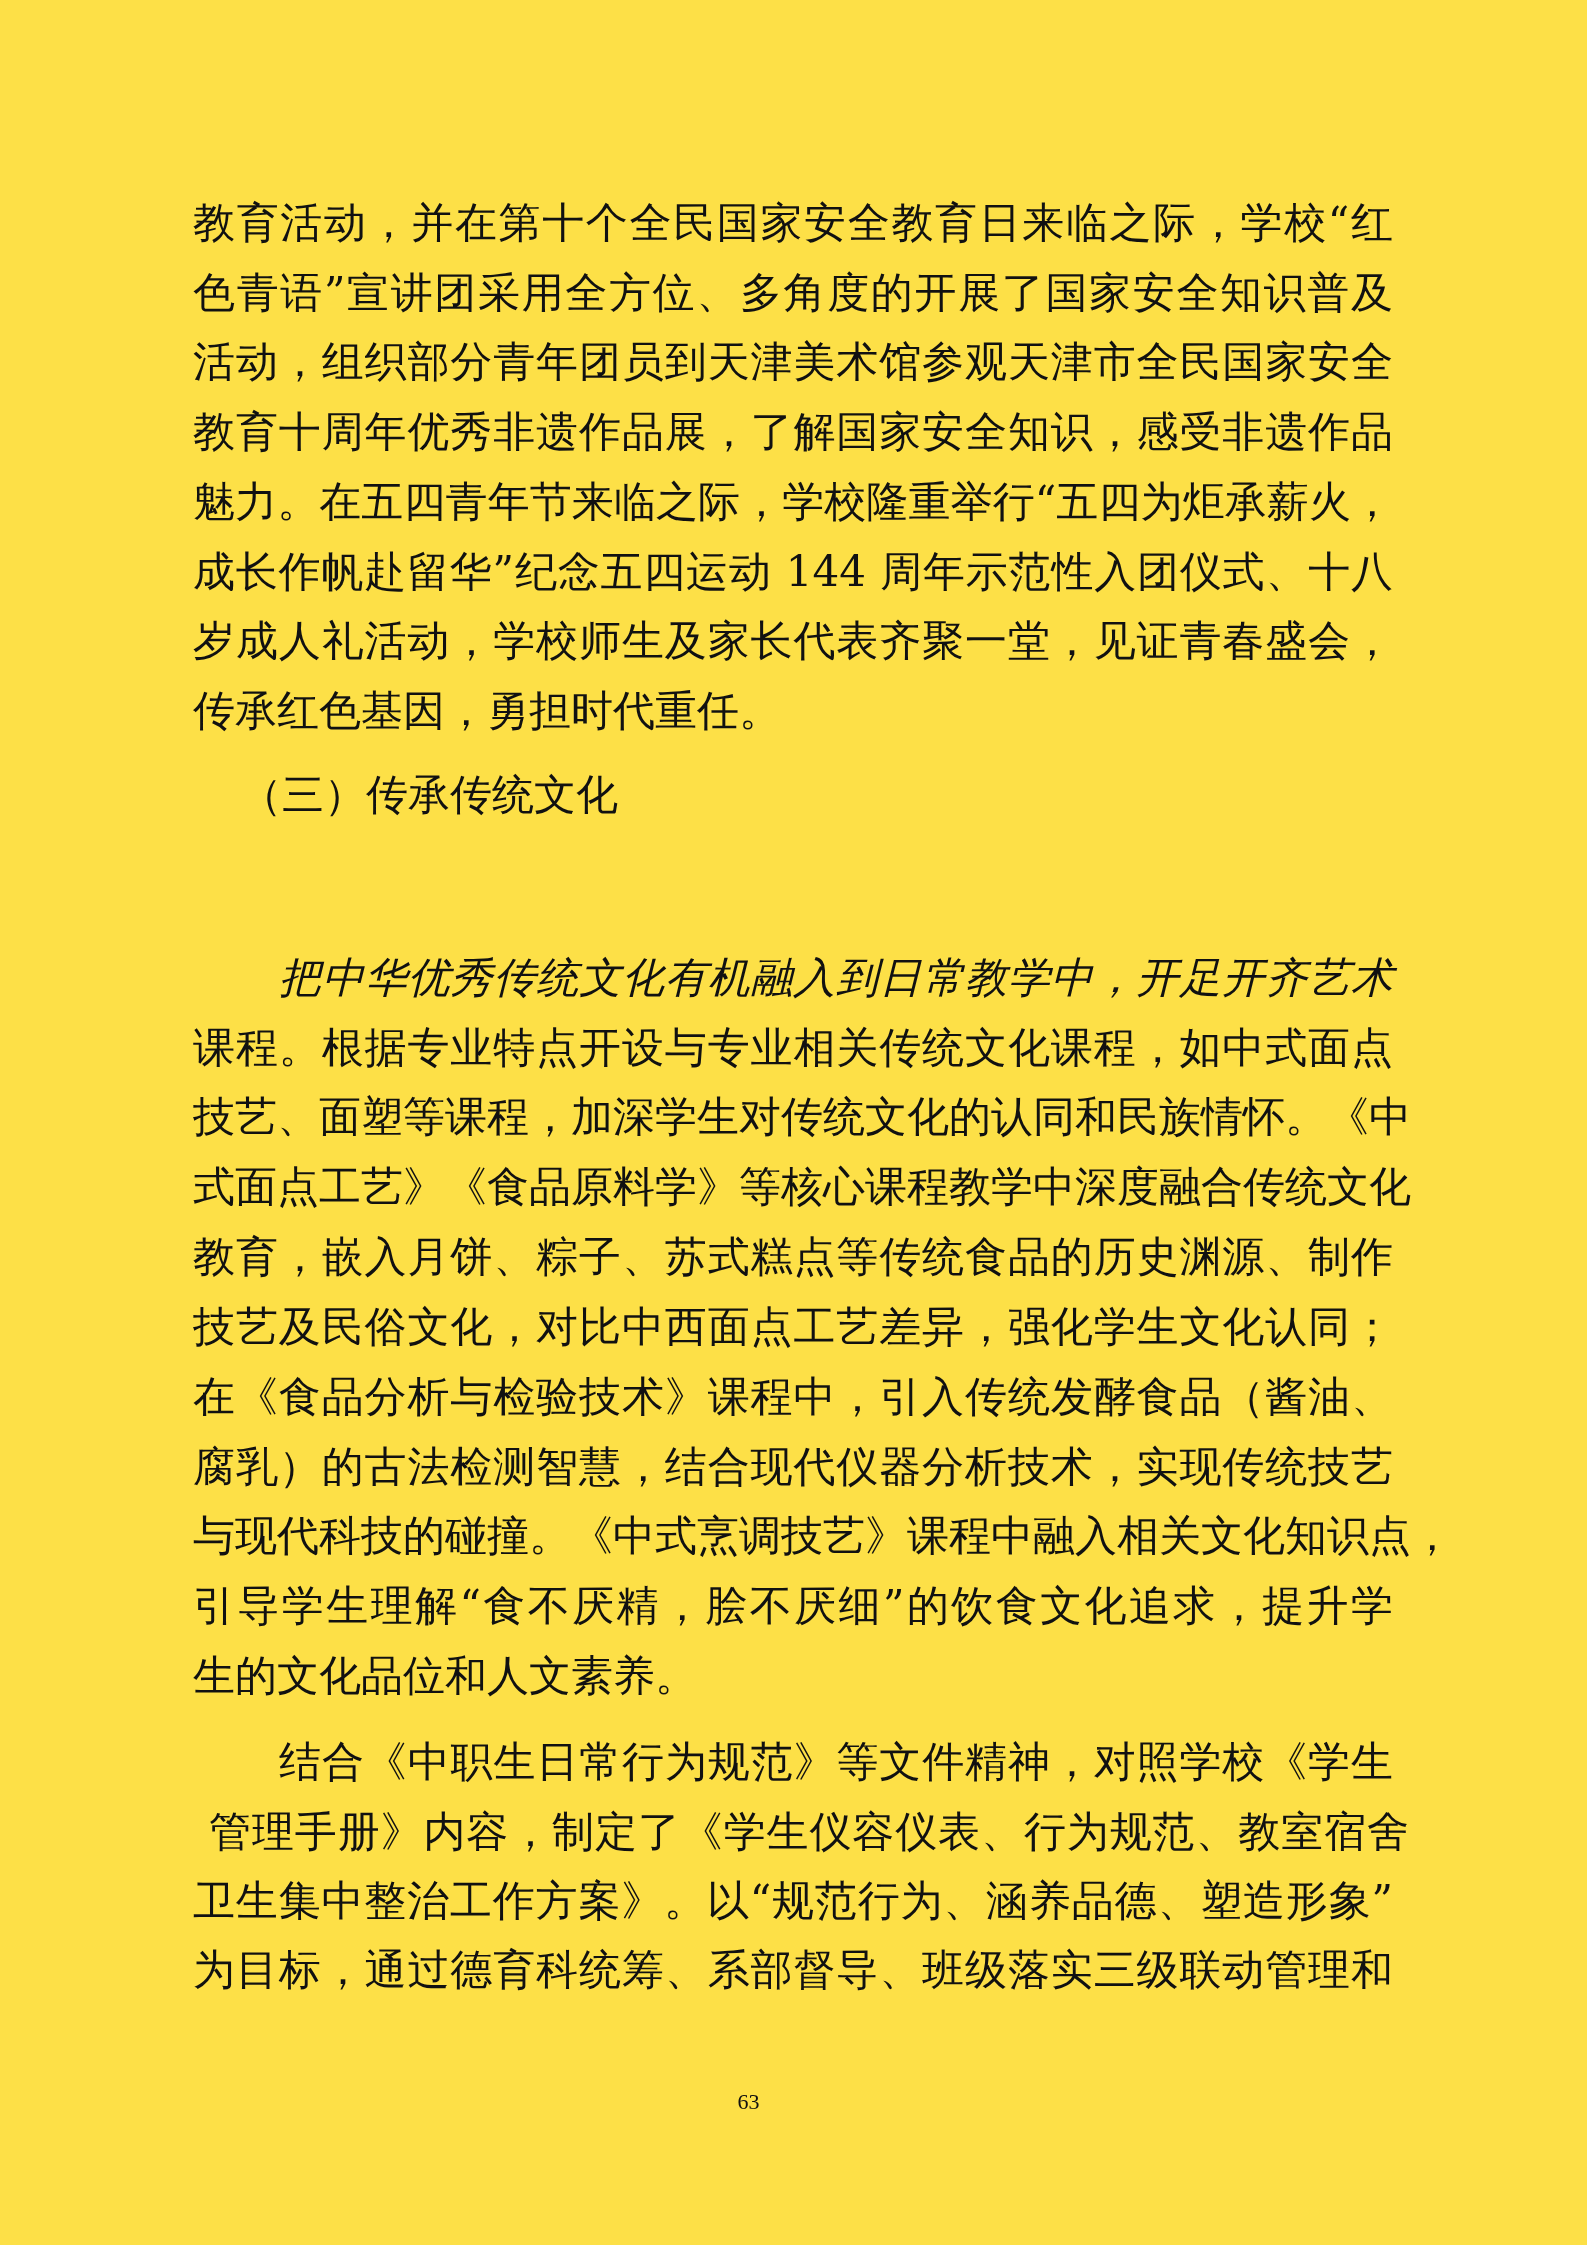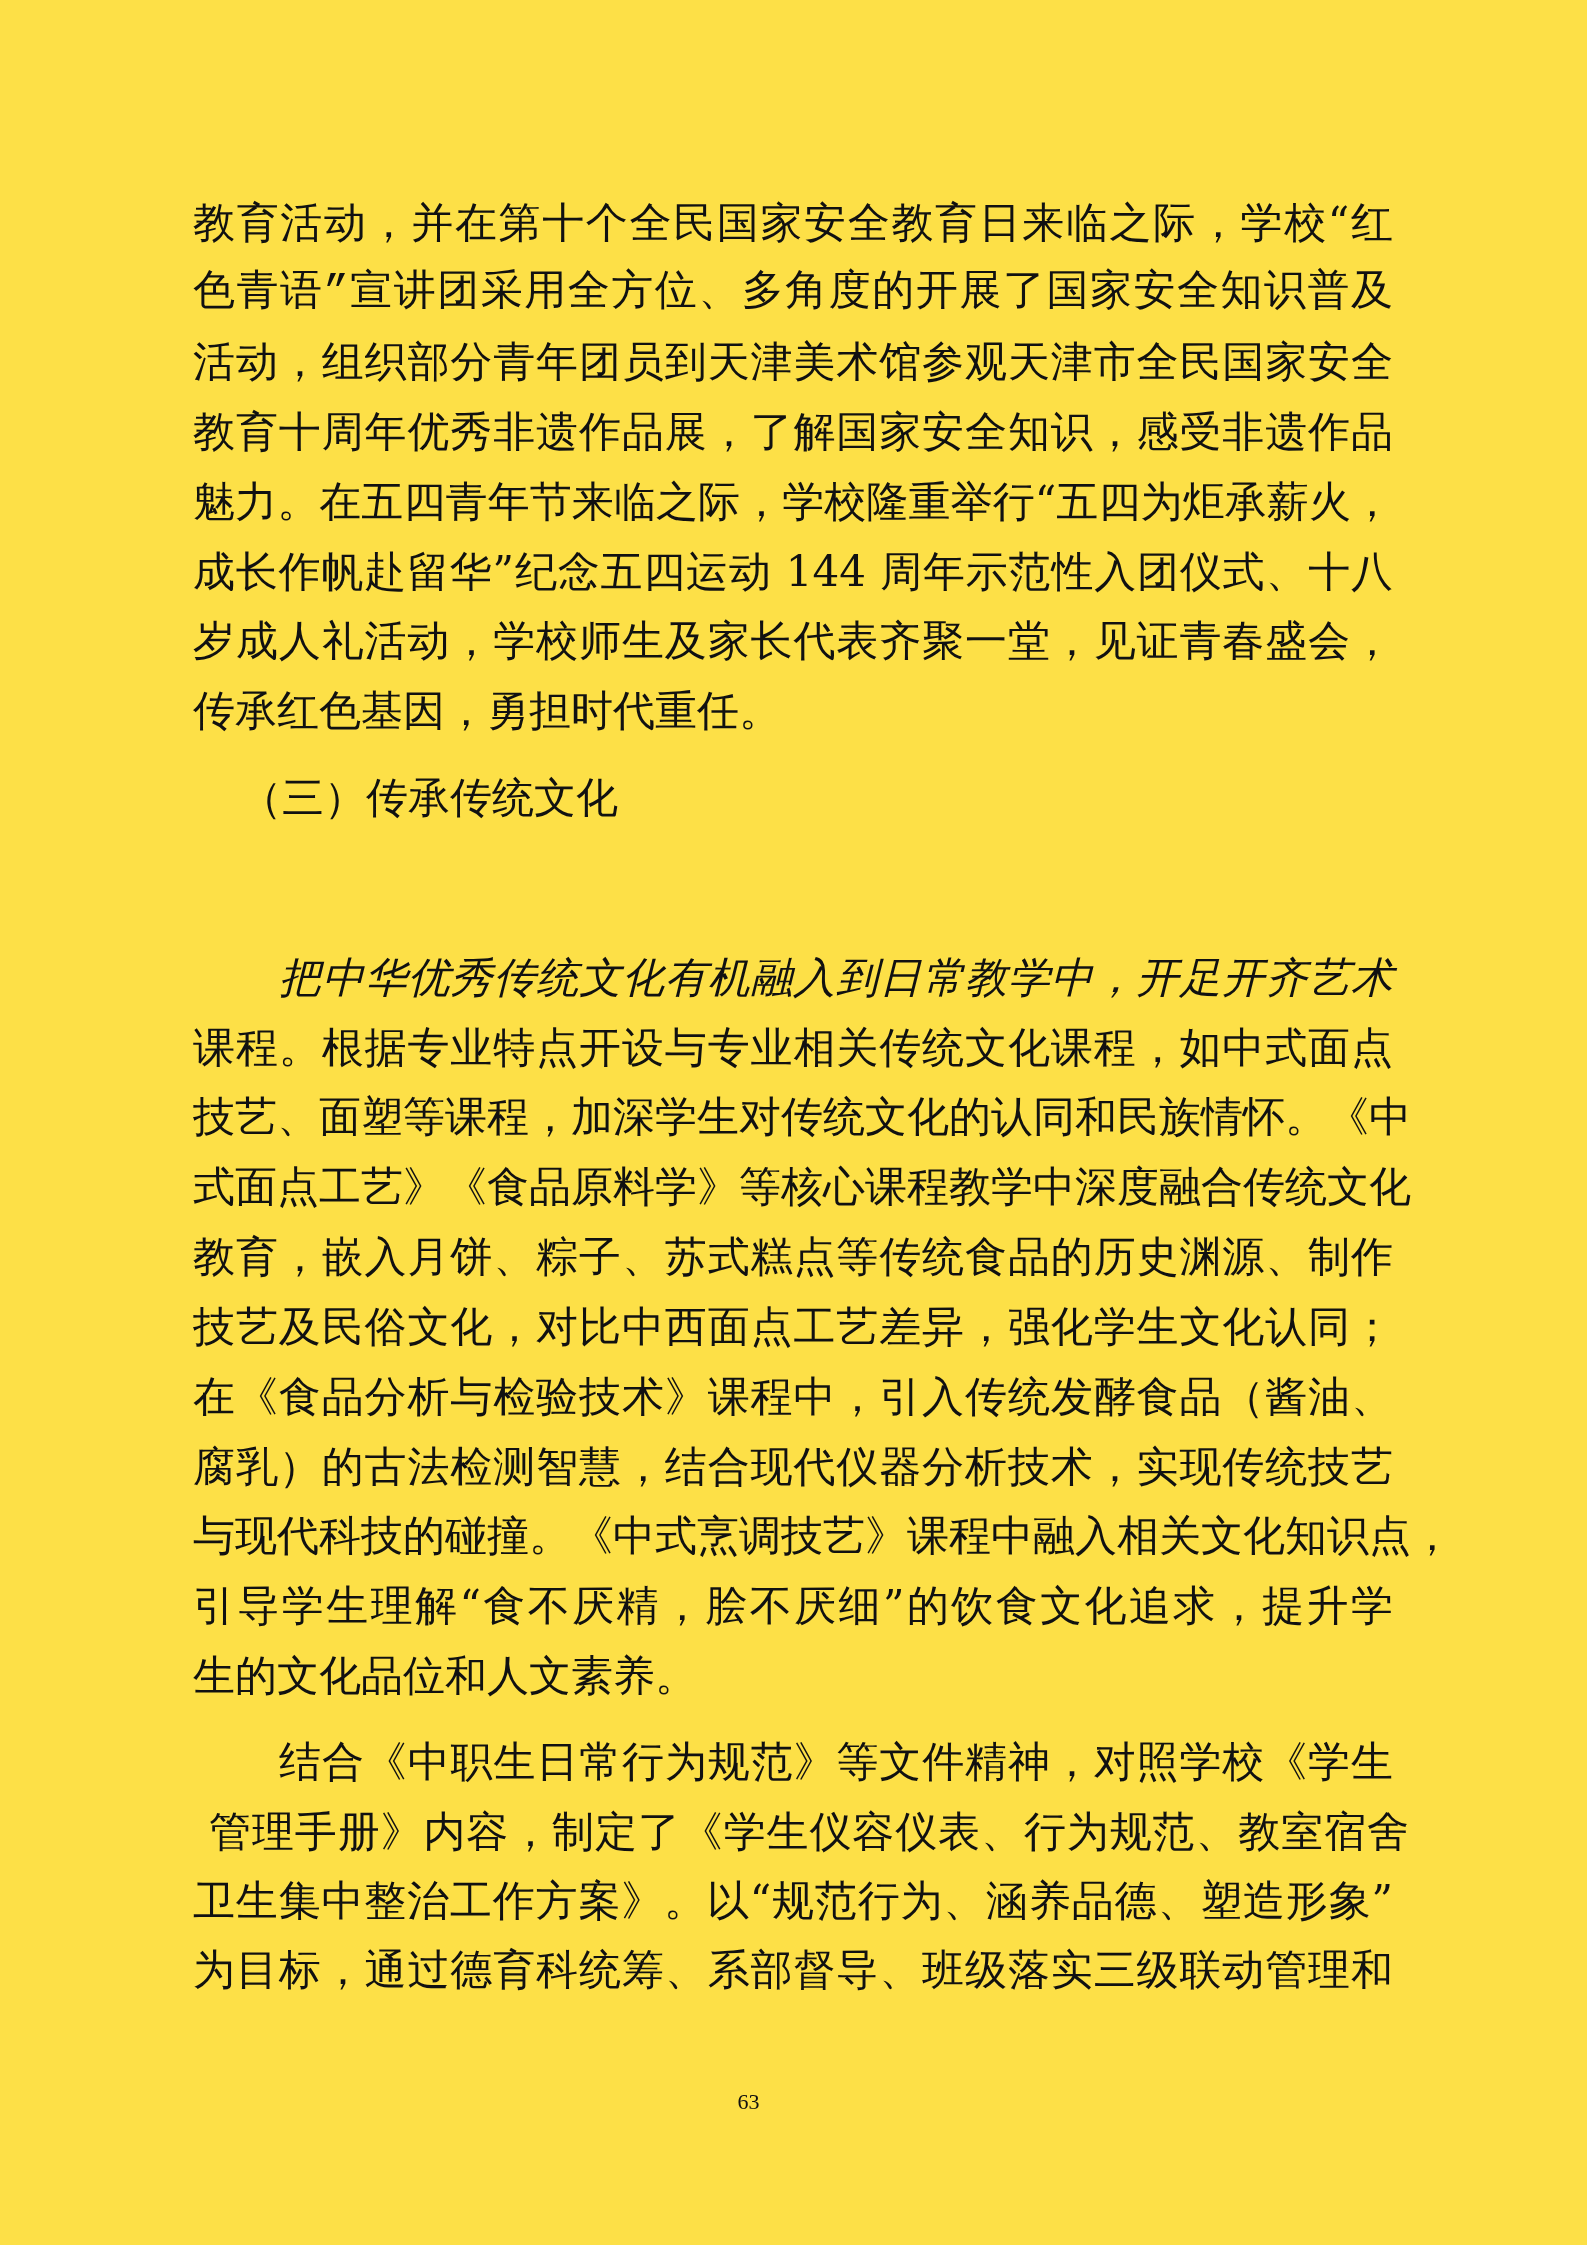--- a/index.html
+++ b/index.html
@@ -14,30 +14,30 @@
   .page-number { position: absolute; left: 0; width: 1497px; top: 2088px; text-align: center;
                  font-family: "Liberation Serif", serif; font-size: 22px; line-height: 28px; color: #111111; }
 </style>
 </head>
 <body>
 
 <div class="page">
 
   <div>
     <div class="line" style="top:188px;">教育活动，并在第十个全民国家安全教育日来临之际，学校“红</div>
-    <div class="line" style="top:258px;font-family:Liberation Mono, monospace;">色青语”宣讲团采用全方位、多角度的开展了国家安全知识普及</div>
+    <div class="line" style="top:258px;">色青语”宣讲团采用全方位、多角度的开展了国家安全知识普及</div>
     <div class="line" style="top:327px;">活动，组织部分青年团员到天津美术馆参观天津市全民国家安全</div>
     <div class="line" style="top:397px;">教育十周年优秀非遗作品展，了解国家安全知识，感受非遗作品</div>
     <div class="line" style="top:467px;">魅力。在五四青年节来临之际，学校隆重举行“五四为炬承薪火，</div>
     <div class="line" style="top:537px;">成长作帆赴留华”纪念五四运动 144 周年示范性入团仪式、十八</div>
     <div class="line" style="top:606px;">岁成人礼活动，学校师生及家长代表齐聚一堂，见证青春盛会，</div>
     <div class="line last" style="top:676px;">传承红色基因，勇担时代重任。</div>
   </div>
 
-  <div class="heading" style="left:240px; top:763px;">（三）传承传统文化</div>
+  <div class="heading" style="left:240px; top:763px;font-family:Liberation Mono, monospace;">（三）传承传统文化</div>
 
 
   <div>
     <div class="line indent" style="top:943px;font-style:italic;">把中华优秀传统文化有机融入到日常教学中，开足开齐艺术</div>
     <div class="line" style="top:1013px;">课程。根据专业特点开设与专业相关传统文化课程，如中式面点</div>
     <div class="line" style="top:1082px;">技艺、面塑等课程，加深学生对传统文化的认同和民族情怀。《中</div>
     <div class="line" style="top:1152px;">式面点工艺》《食品原料学》等核心课程教学中深度融合传统文化</div>
     <div class="line" style="top:1222px;">教育，嵌入月饼、粽子、苏式糕点等传统食品的历史渊源、制作</div>
     <div class="line" style="top:1292px;">技艺及民俗文化，对比中西面点工艺差异，强化学生文化认同；</div>
     <div class="line" style="top:1362px;">在《食品分析与检验技术》课程中，引入传统发酵食品（酱油、</div>

